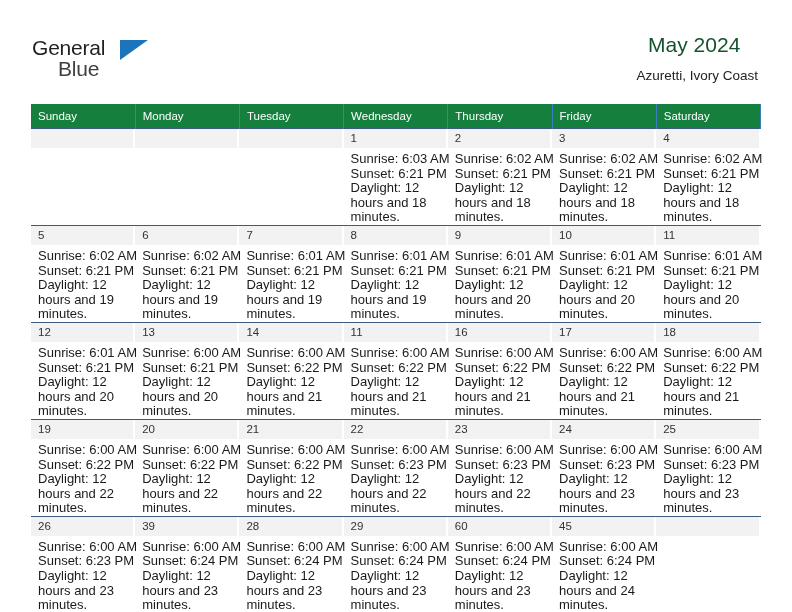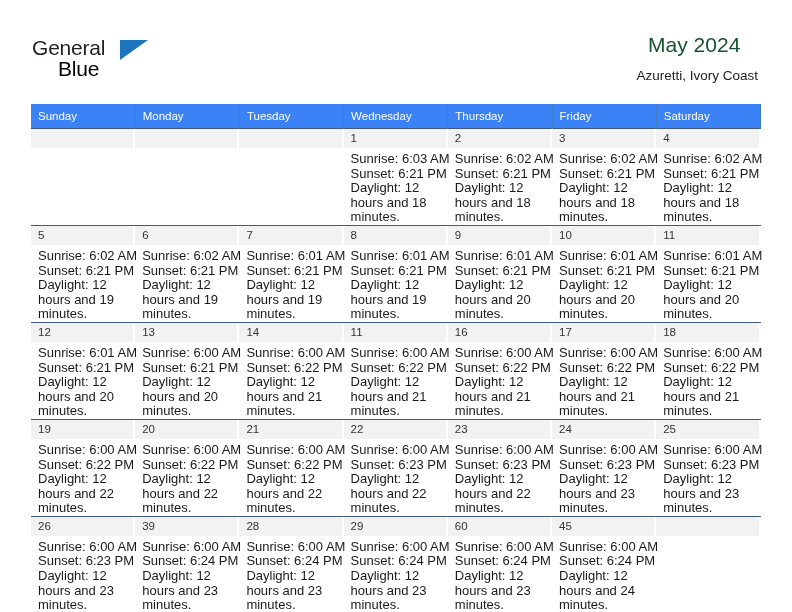--- a/index.html
+++ b/index.html
@@ -44,21 +44,21 @@
     letter-spacing: -0.2px;
     color: #231f20;
     font-family: "Liberation Sans", sans-serif;
   }
   .logo-blue {
     position: absolute;
     left: 26px;
     top: 29px;
     font-size: 21px;
     letter-spacing: -0.2px;
-    color: #000000;
+    color: #404040;
     font-family: "Liberation Sans", sans-serif;
   }
   .logo-triangle {
     position: absolute;
     left: 88px;
     top: 12px;
     width: 0;
     height: 0;
     border-left: 28px solid #1c75bc;
     border-bottom: 20px solid transparent;
@@ -88,21 +88,21 @@
   
   .calendar {
     position: absolute;
     left: 31px;
     top: 104px;
     width: 730px;
     border-collapse: collapse;
     table-layout: fixed;
   }
   .calendar th {
-    background: #3b82f6;
+    background: #15803d;
     color: #ffffff;
     font-weight: normal;
     font-size: 11.5px;
     text-align: left;
     padding: 5px 0 5px 7px;
     height: 14px;
     border-right: 1px solid #3b7cc0;
   }
   .calendar td {
     vertical-align: top;

